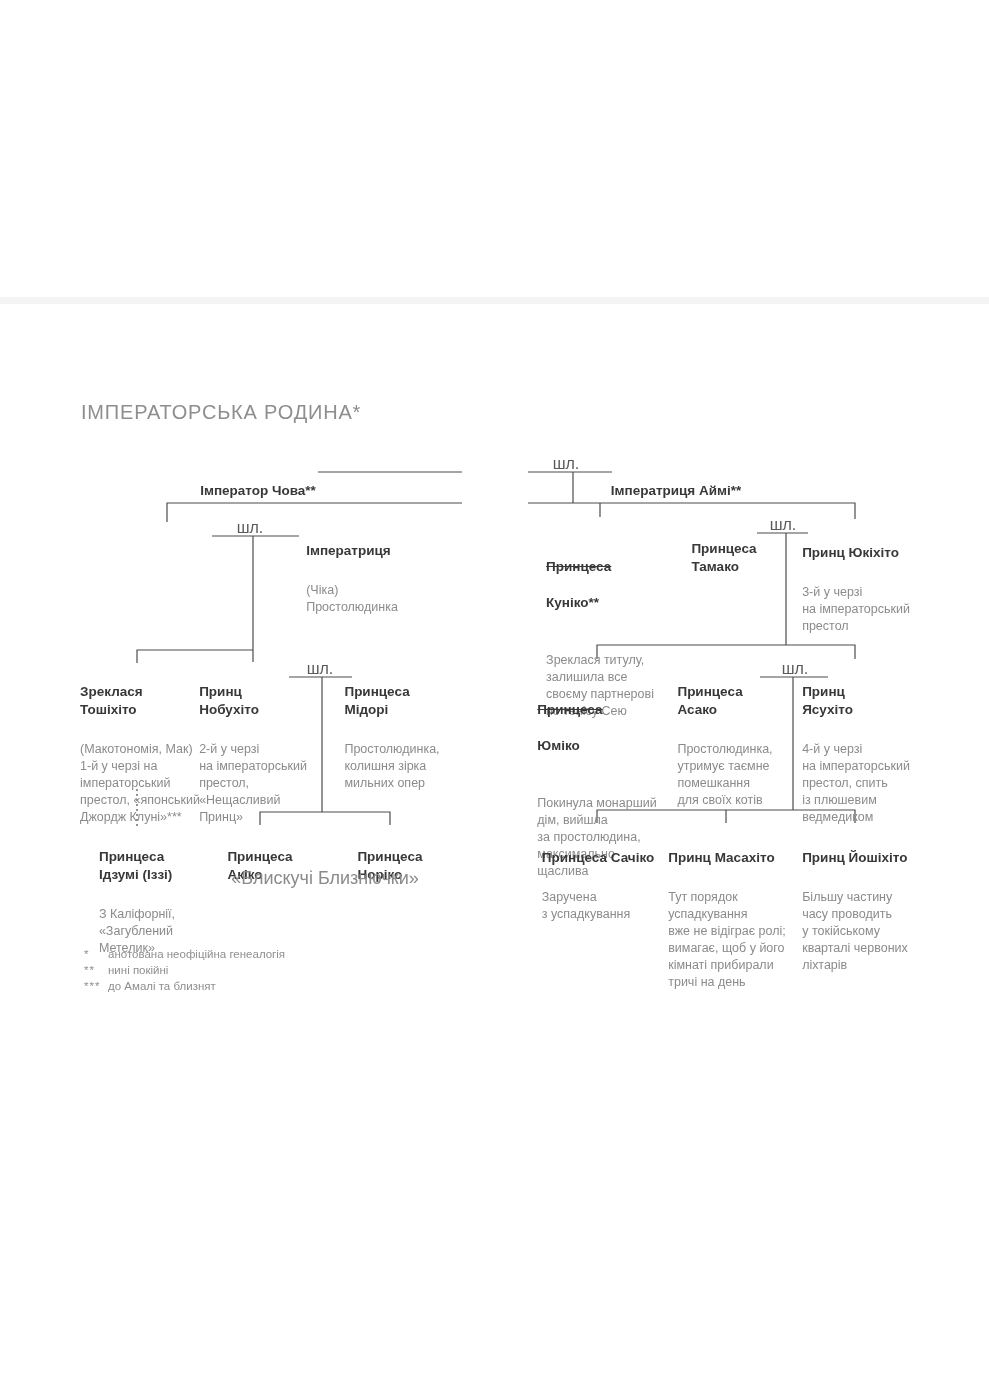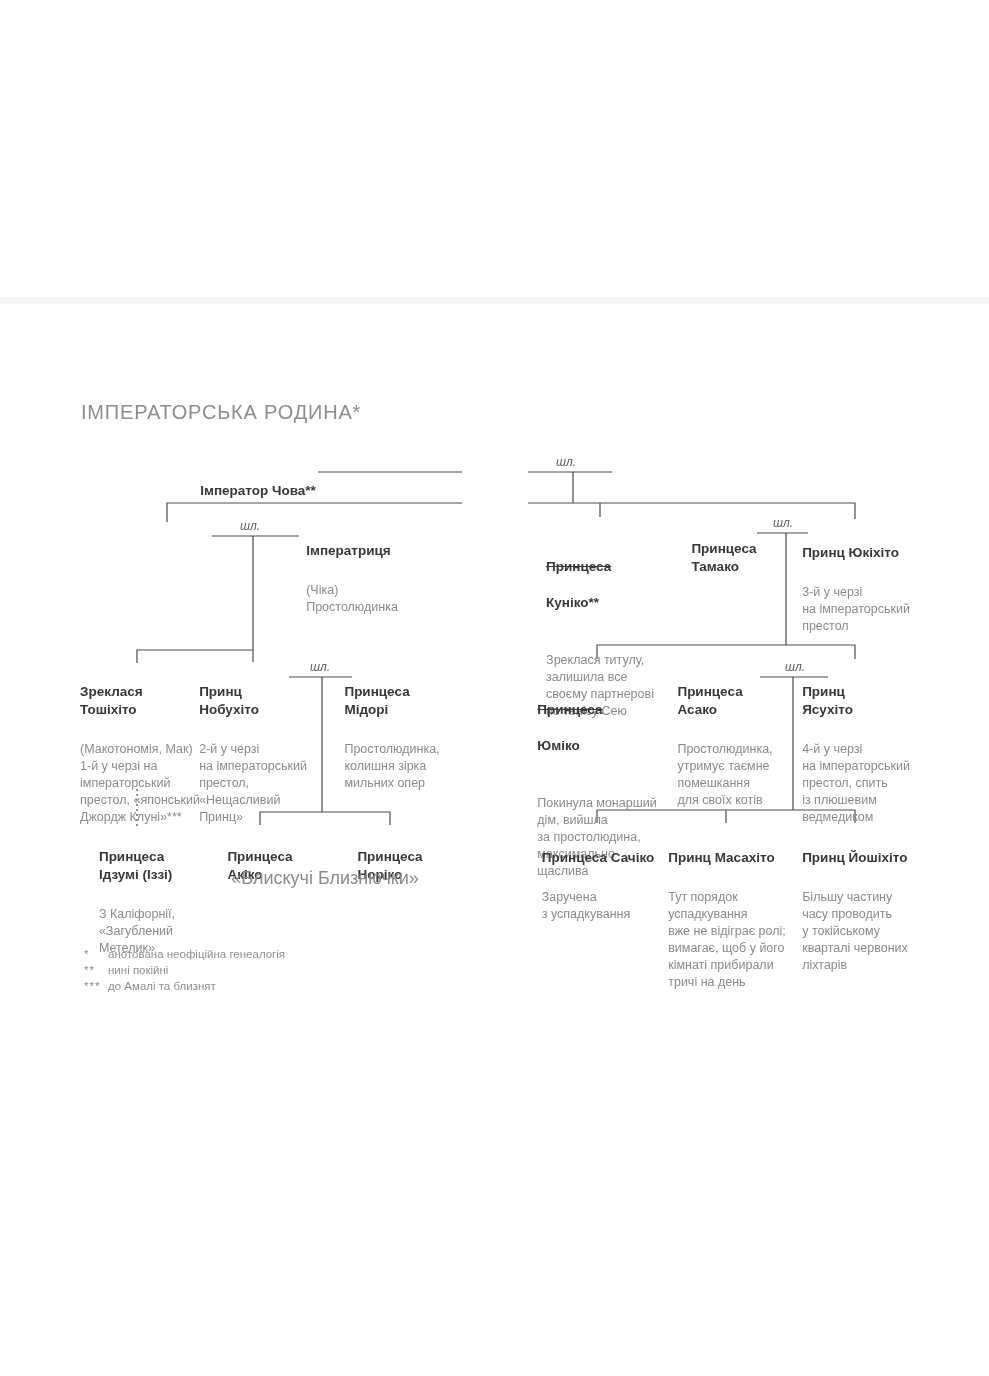--- a/index.html
+++ b/index.html
@@ -30,21 +30,21 @@
   .t .strike{text-decoration:line-through;}
   .s{
     font-size:12.5px;line-height:17px;color:#8b8b8b;margin-top:4px;
   }
   .note{
     position:absolute;transform:translateX(-50%);
     font-size:18px;line-height:17px;color:#8b8b8b;white-space:nowrap;
   }
   .ml{
     position:absolute;transform:translateX(-50%);
-    font-style:italic;font-size:12px;color:#5a5a5a;white-space:nowrap;
+    font-size:16px;color:#5a5a5a;white-space:nowrap;
   }
   .footnotes{position:absolute;left:84px;top:946px;}
   .fnrow{display:flex;align-items:flex-start;font-size:11.5px;line-height:16px;color:#8f8f8f;}
   .fnm{width:24px;flex:0 0 24px;letter-spacing:1px;color:#8f8f8f;}
 </style>
 </head>
 <body>
 
 <div class="page">
 
@@ -68,20 +68,23 @@
 
   <span class="ml" style="left:566px;top:455px">шл.</span>
   <span class="ml" style="left:250px;top:519px">шл.</span>
   <span class="ml" style="left:783px;top:516px">шл.</span>
   <span class="ml" style="left:320px;top:660px">шл.</span>
   <span class="ml" style="left:795px;top:660px">шл.</span>
 
   <div class="node" style="left:258px;top:464px">
     <div class="t">Імператор Чова**</div>
   </div>
+  <div class="node" style="left:676px;top:464px">
+    <div class="t">Імператриця Аймі**</div>
+  </div>
 
   <div class="node" style="left:352px;top:524px">
     <div class="t">Імператриця</div>
     <div class="s">(Чіка)
 Простолюдинка</div>
   </div>
 
   <div class="node" style="left:600px;top:522px">
     <div class="t">
       <div><span class="strike">Принцеса</span></div>

